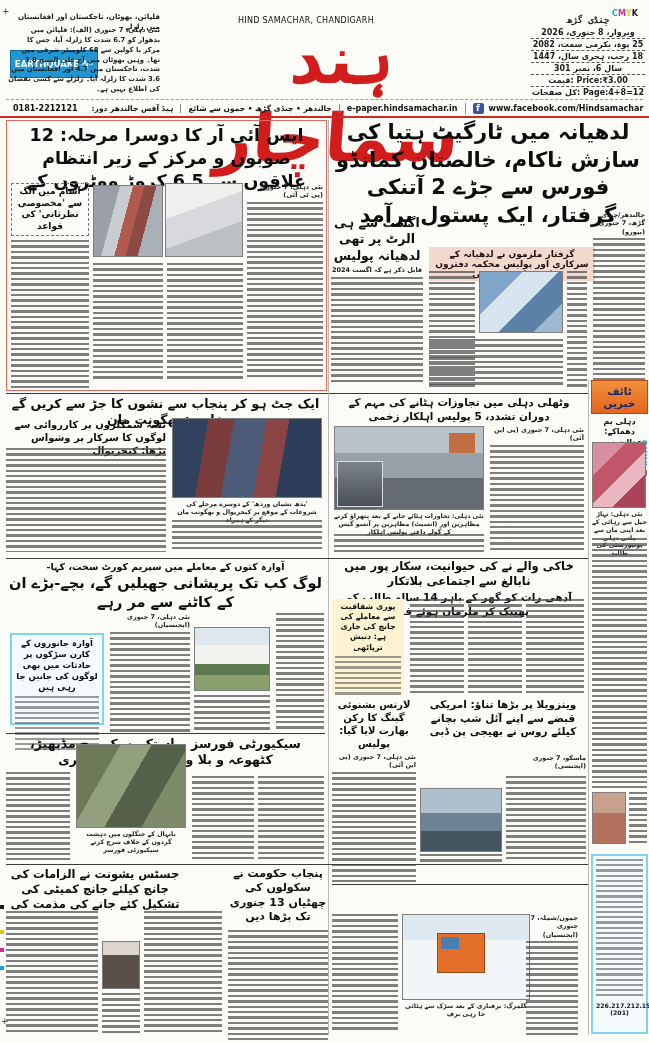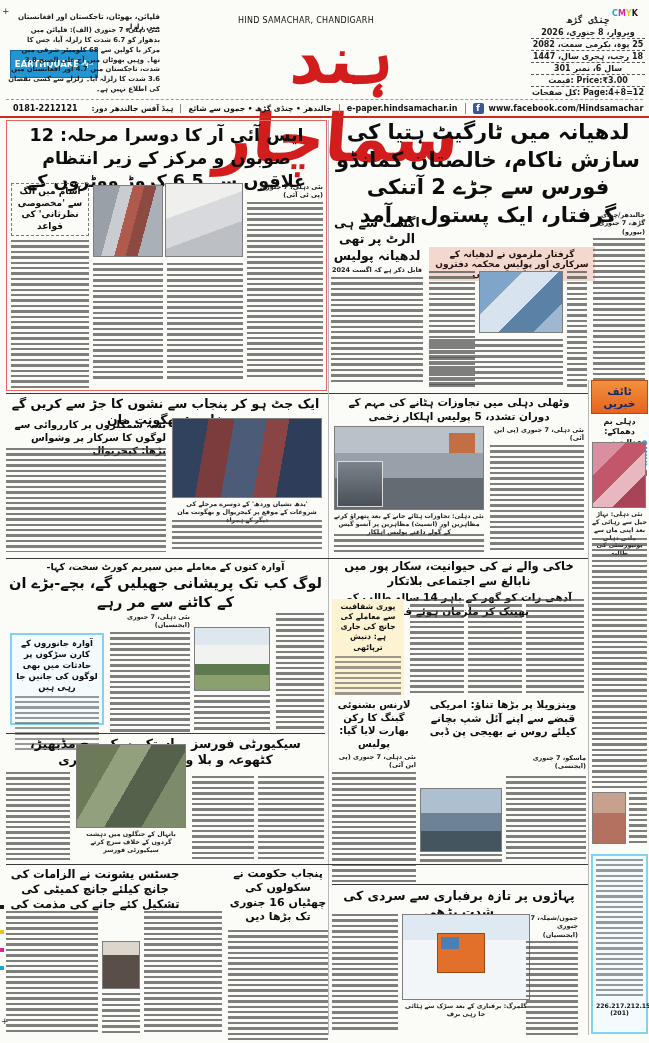--- a/index.html
+++ b/index.html
@@ -217,28 +217,27 @@
 
   <div class="abs" style="left:6px;top:867px;width:218px;height:168px;">
     <div class="hd" style="font-size:11.5px;padding-right:40px;">جسٹس یشونت نے الزامات کی جانچ کیلئے جانچ کمیٹی کی تشکیل کئے جانے کی مذمت کی</div>
     <div class="photo" style="left:96px;top:74px;width:38px;height:48px;background:linear-gradient(180deg,#ddd6cc 0 28%,#5a4f48 28%);"></div>
     <div class="abs tx" style="left:0;top:44px;width:92px;height:122px;"></div>
     <div class="abs tx" style="left:96px;top:126px;width:38px;height:40px;"></div>
     <div class="abs tx" style="left:138px;top:44px;width:78px;height:122px;"></div>
   </div>
 
   <div class="abs" style="left:228px;top:867px;width:100px;height:168px;">
-    <div class="hd" style="font-size:11px;">پنجاب حکومت نے سکولوں کی چھٹیاں 16 جنوری تک بڑھا دیں</div>
+    <div class="hd" style="font-size:11px;">پنجاب حکومت نے سکولوں کی چھٹیاں 13 جنوری تک بڑھا دیں</div>
     <div class="tx" style="height:112px;margin-top:6px;"></div>
   </div>
 
   <div class="hr" style="left:332px;top:884px;width:256px;"></div>
 
   <div class="abs" style="left:332px;top:888px;width:254px;height:147px;">
-    <div class="hd" style="font-size:12.5px;">پہاڑوں پر تازہ برفباری سے سردی کی شدت بڑھی</div>
     <div class="photo" style="left:70px;top:26px;width:128px;height:86px;background:linear-gradient(180deg,#dfe9f2 0 30%,#f3f6f9 30%);">
       <div class="abs" style="left:34px;top:18px;width:46px;height:38px;background:#e2702a;border:1px solid #9c4712;"></div>
       <div class="abs" style="left:38px;top:22px;width:18px;height:12px;background:#4a7fb5;"></div>
     </div>
     <div class="abs cap" style="left:70px;top:114px;width:128px;">گلمرگ: برفباری کے بعد سڑک سے ہٹائی جا رہی برف</div>
     <div class="abs" style="left:194px;top:26px;width:52px;height:116px;">
       <div class="dl">جموں/شملہ، 7 جنوری (ایجنسیاں)</div>
       <div class="tx" style="height:96px;margin-top:2px;"></div>
     </div>
     <div class="abs tx" style="left:0;top:26px;width:66px;height:116px;"></div>

